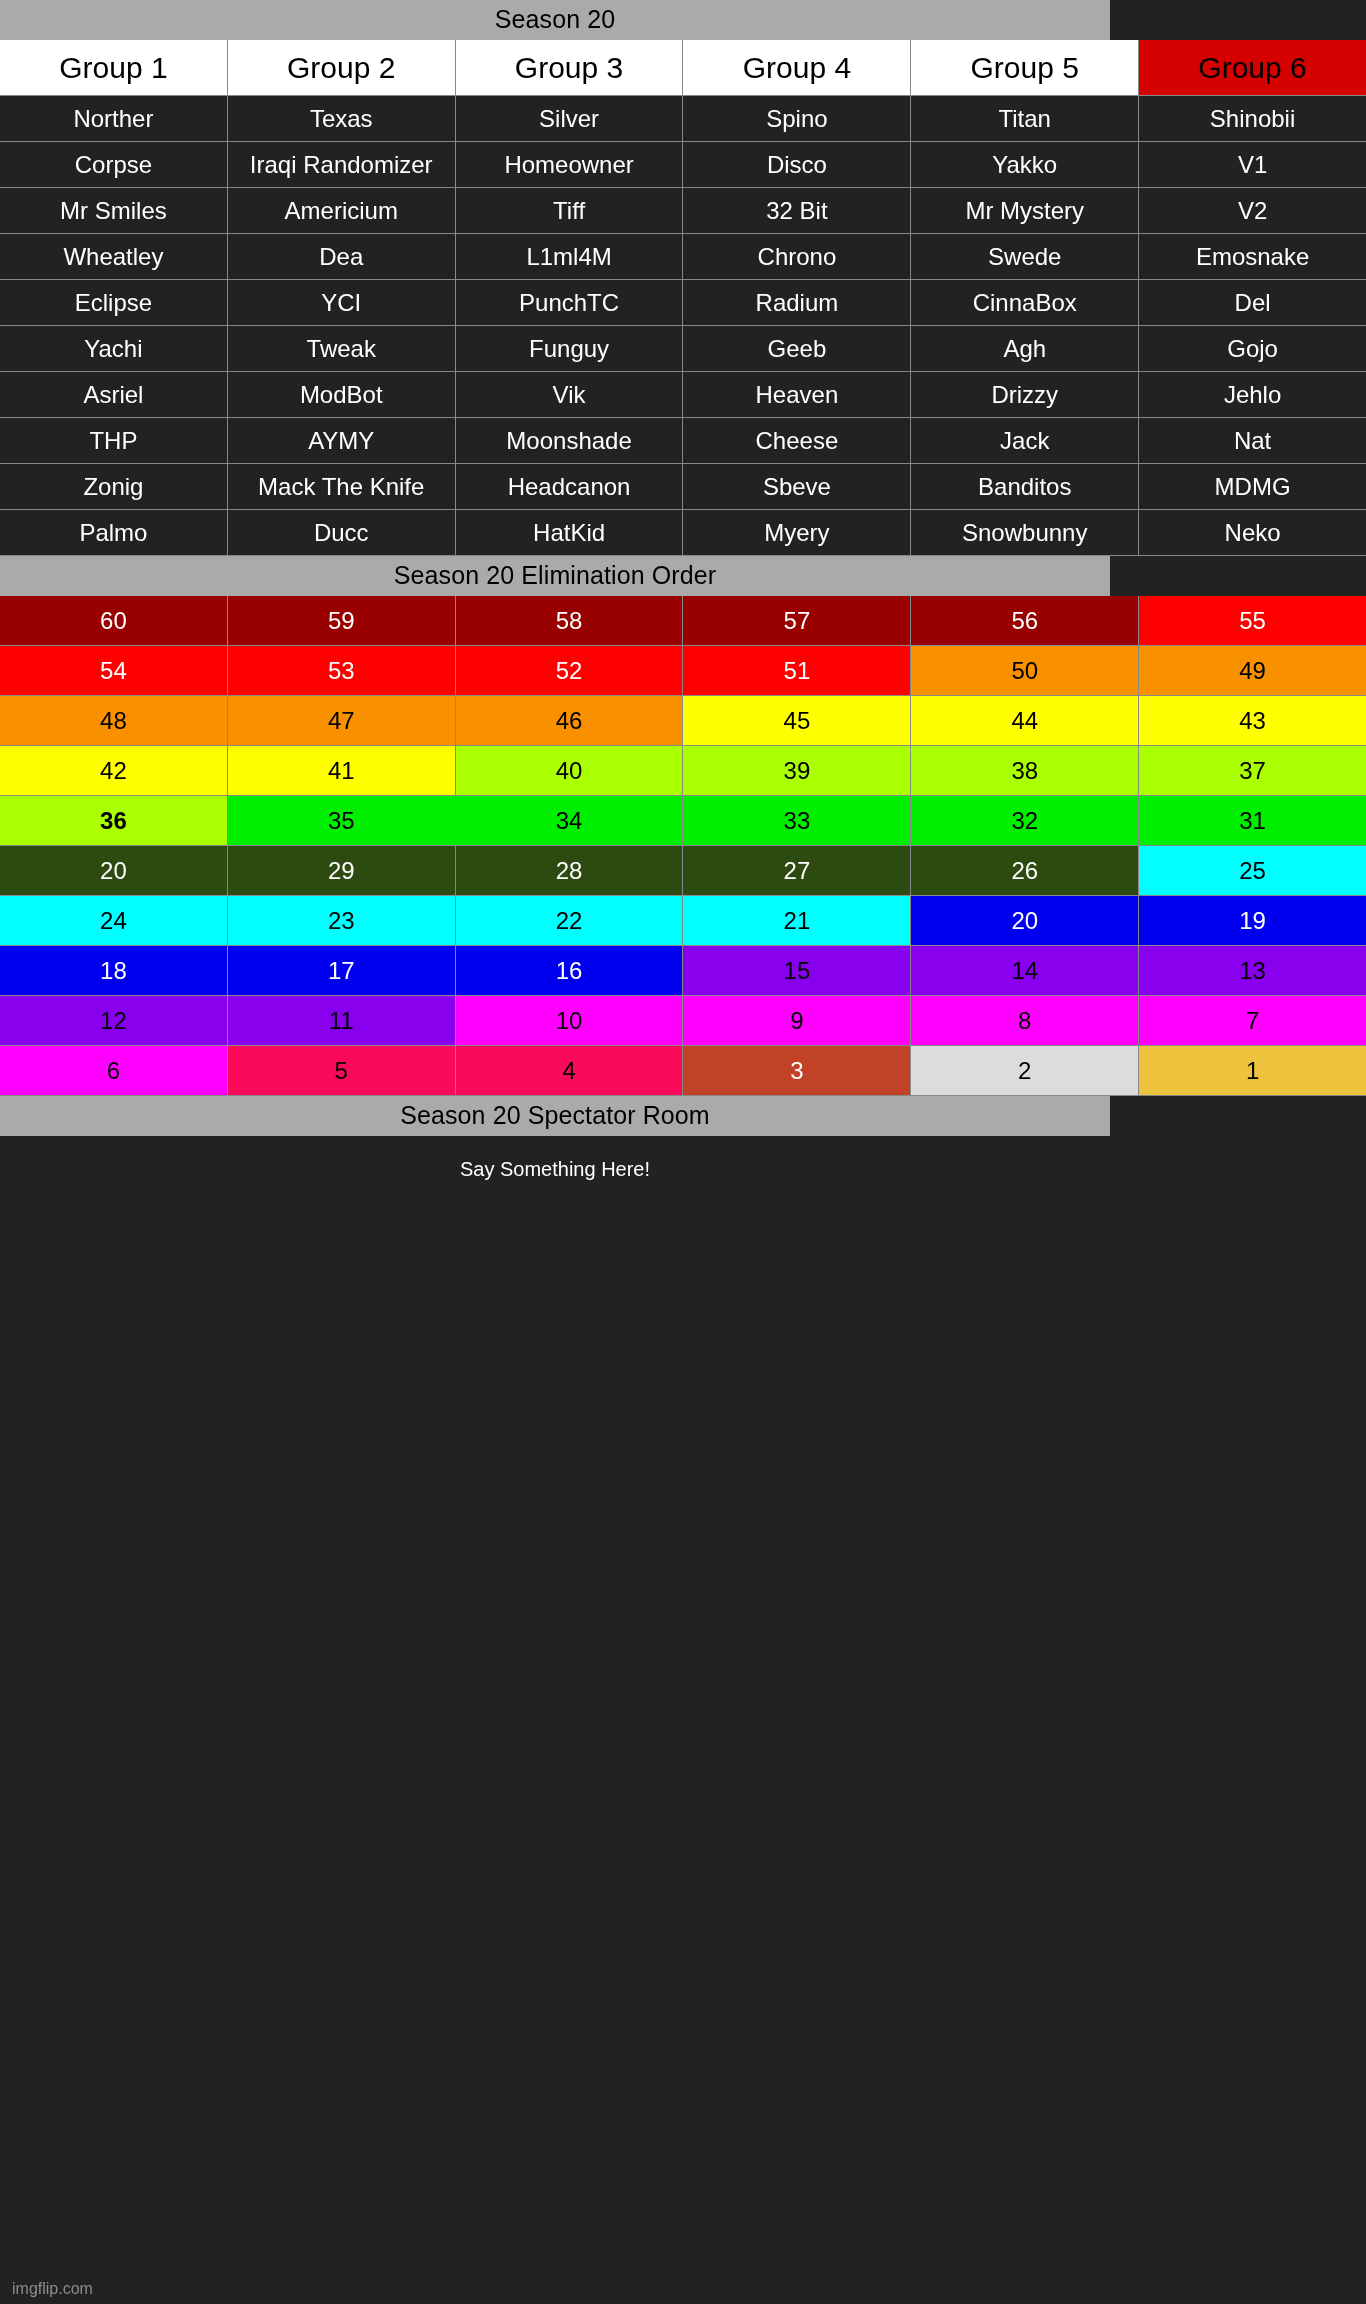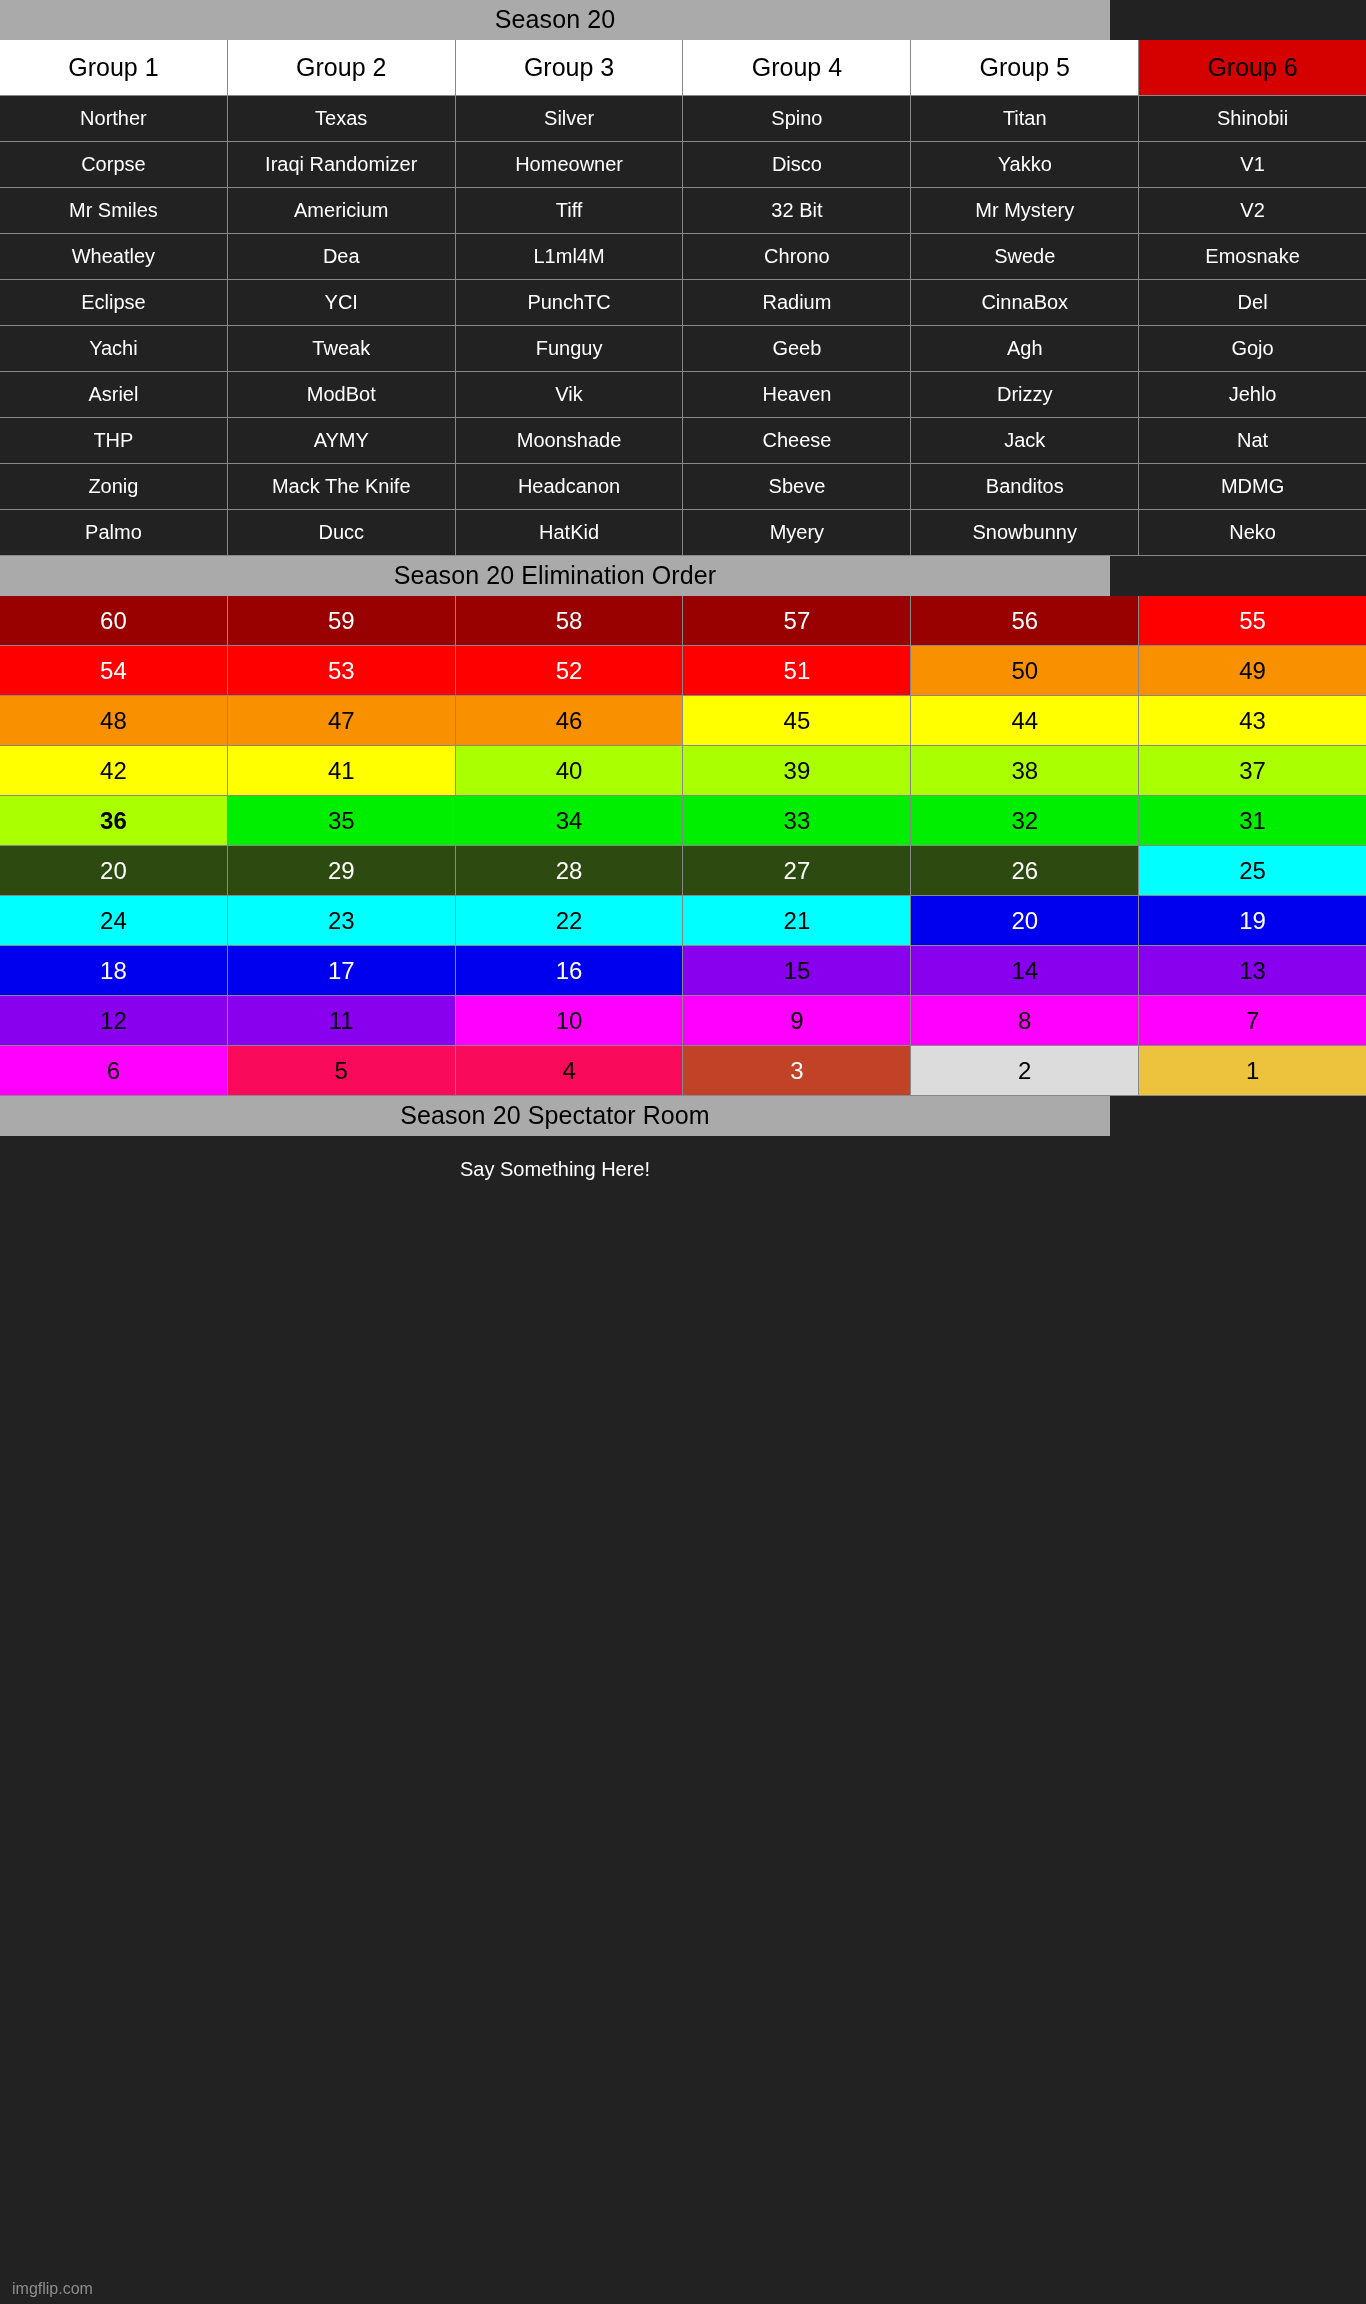--- a/index.html
+++ b/index.html
@@ -62,33 +62,33 @@
     padding: 2px 4px;
     overflow: hidden;
     white-space: nowrap;
   }
 
   
   .hdr-cell {
     background: #ffffff;
     color: #000000;
     height: 55px;
-    font-size: 25px;
+    font-size: 30px;
   }
   .hdr-cell.accent {
     background: #d50000;
     color: #000000;
   }
 
   
   .name-cell {
     background: #222222;
     color: #ffffff;
     height: 45px;
-    font-size: 20px;
+    font-size: 24px;
   }
 
   
   .elim-cell {
     height: 49px;
     font-size: 24px;
   }
 
   
   .spectator-body {

